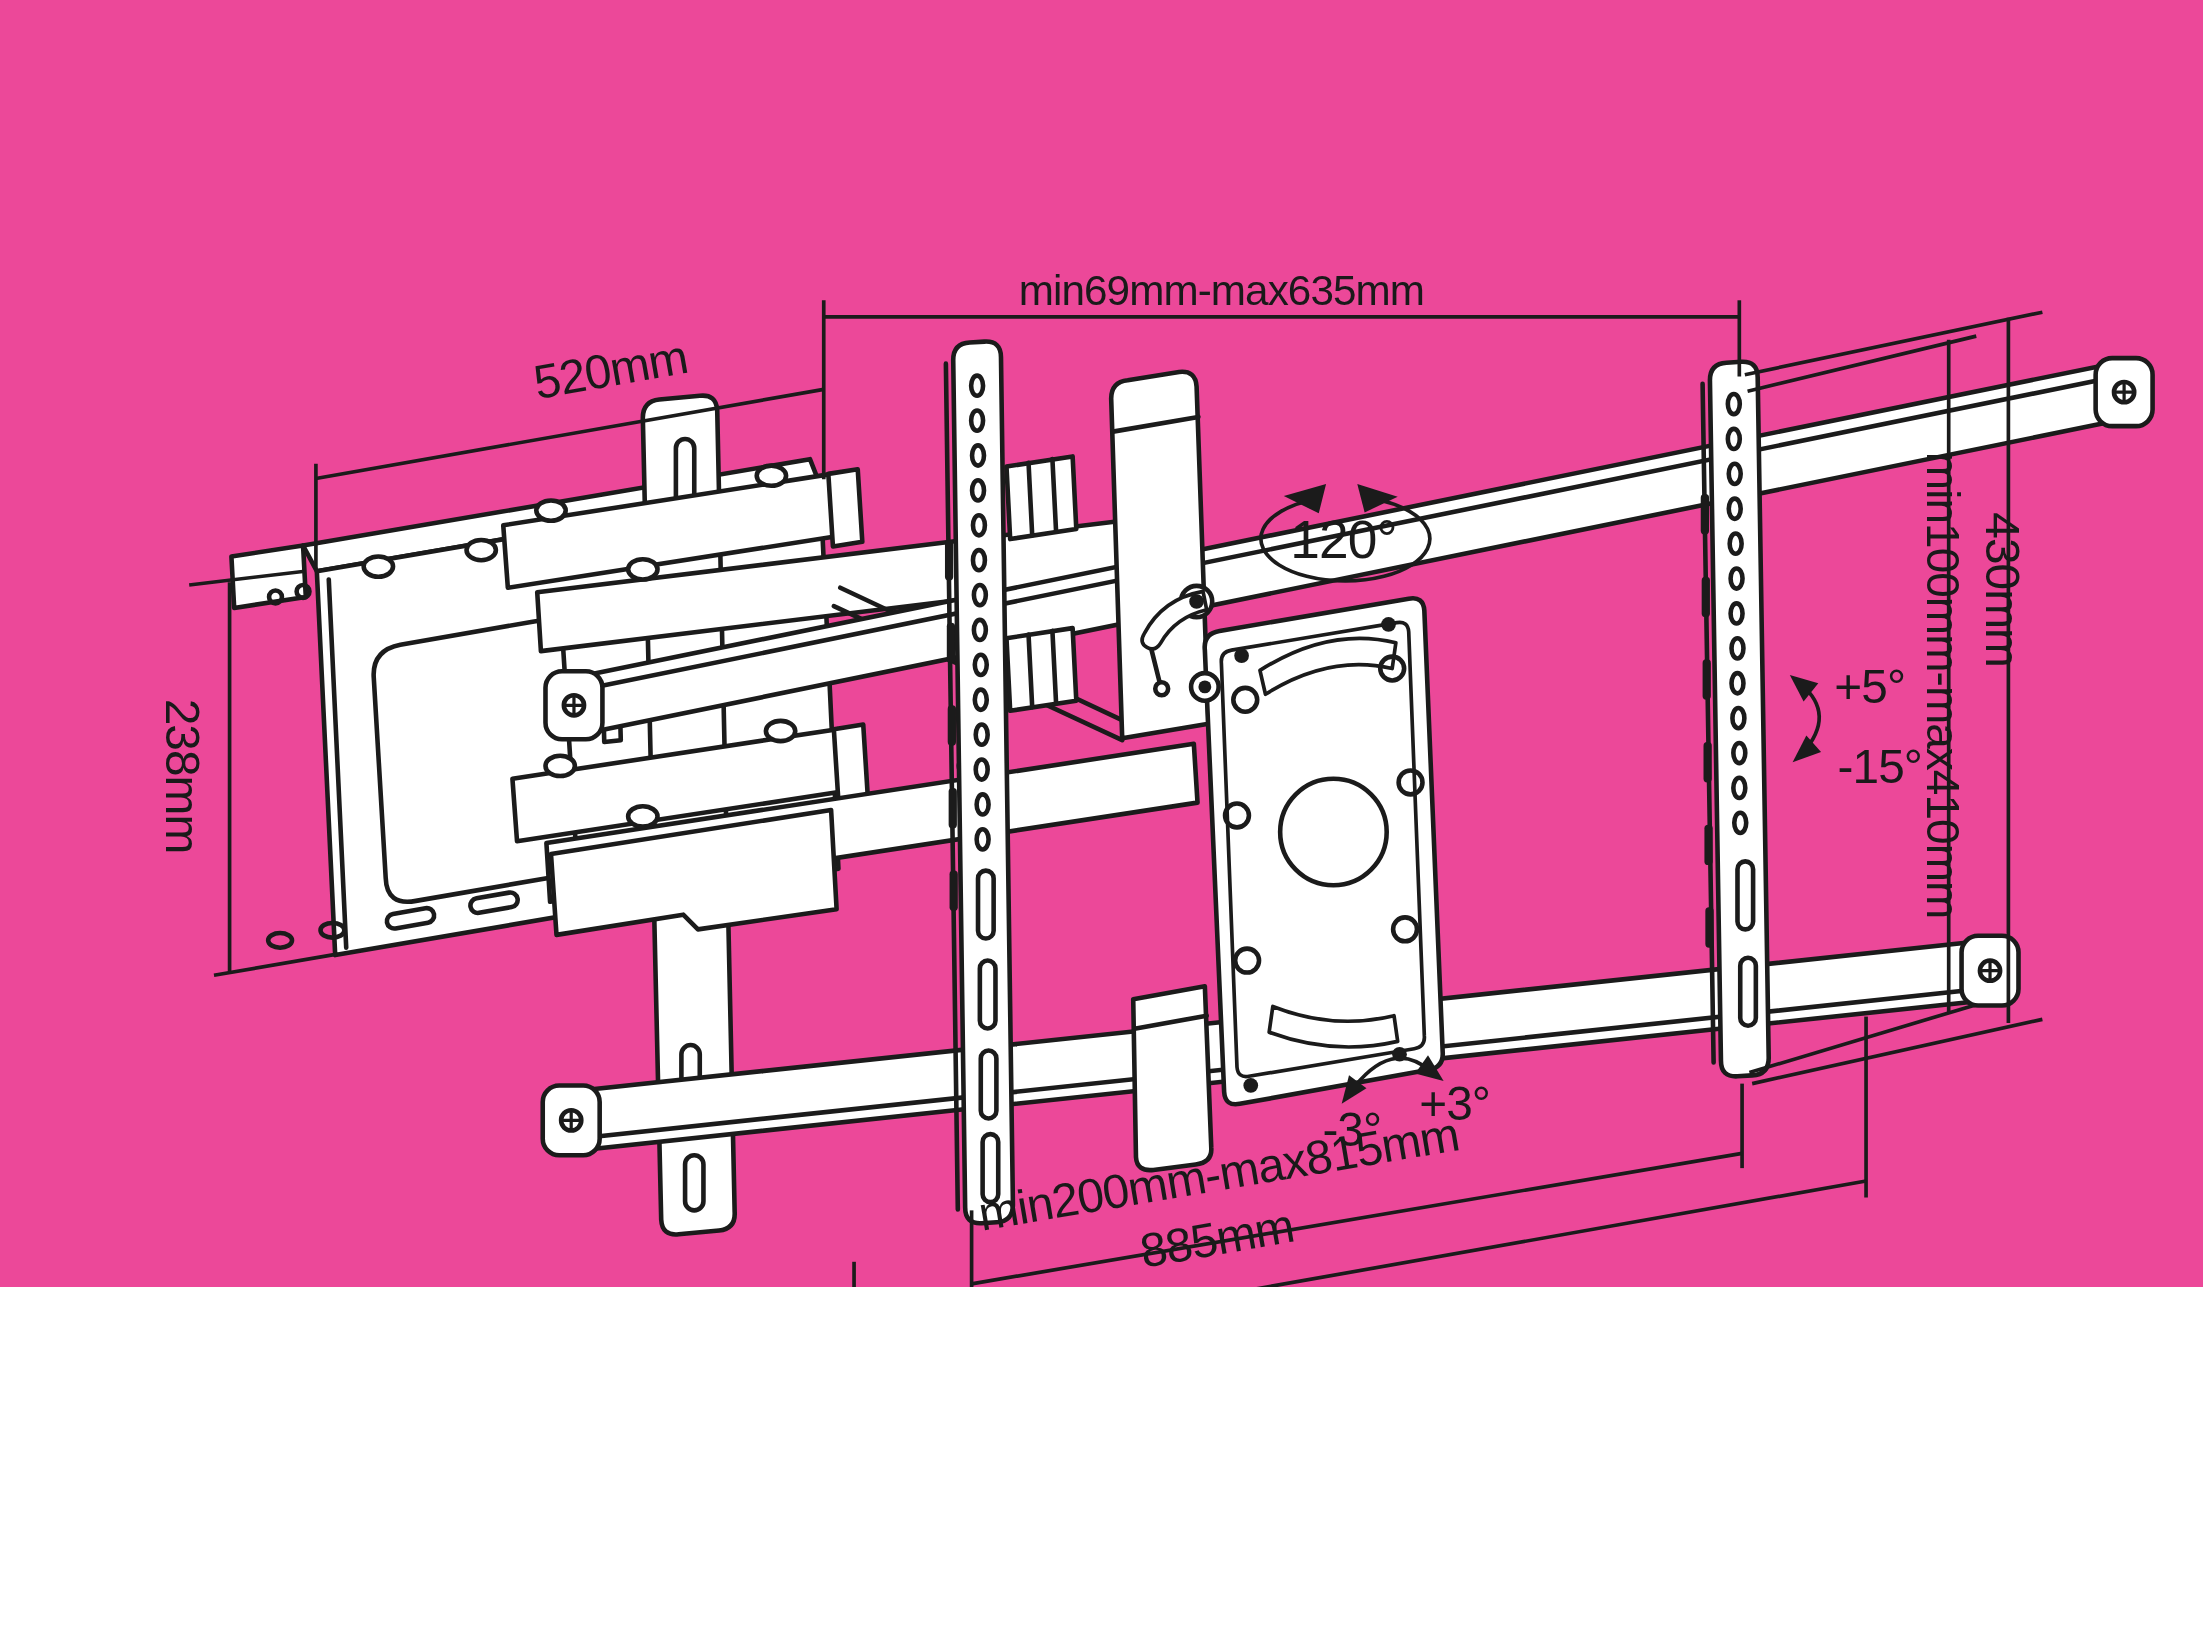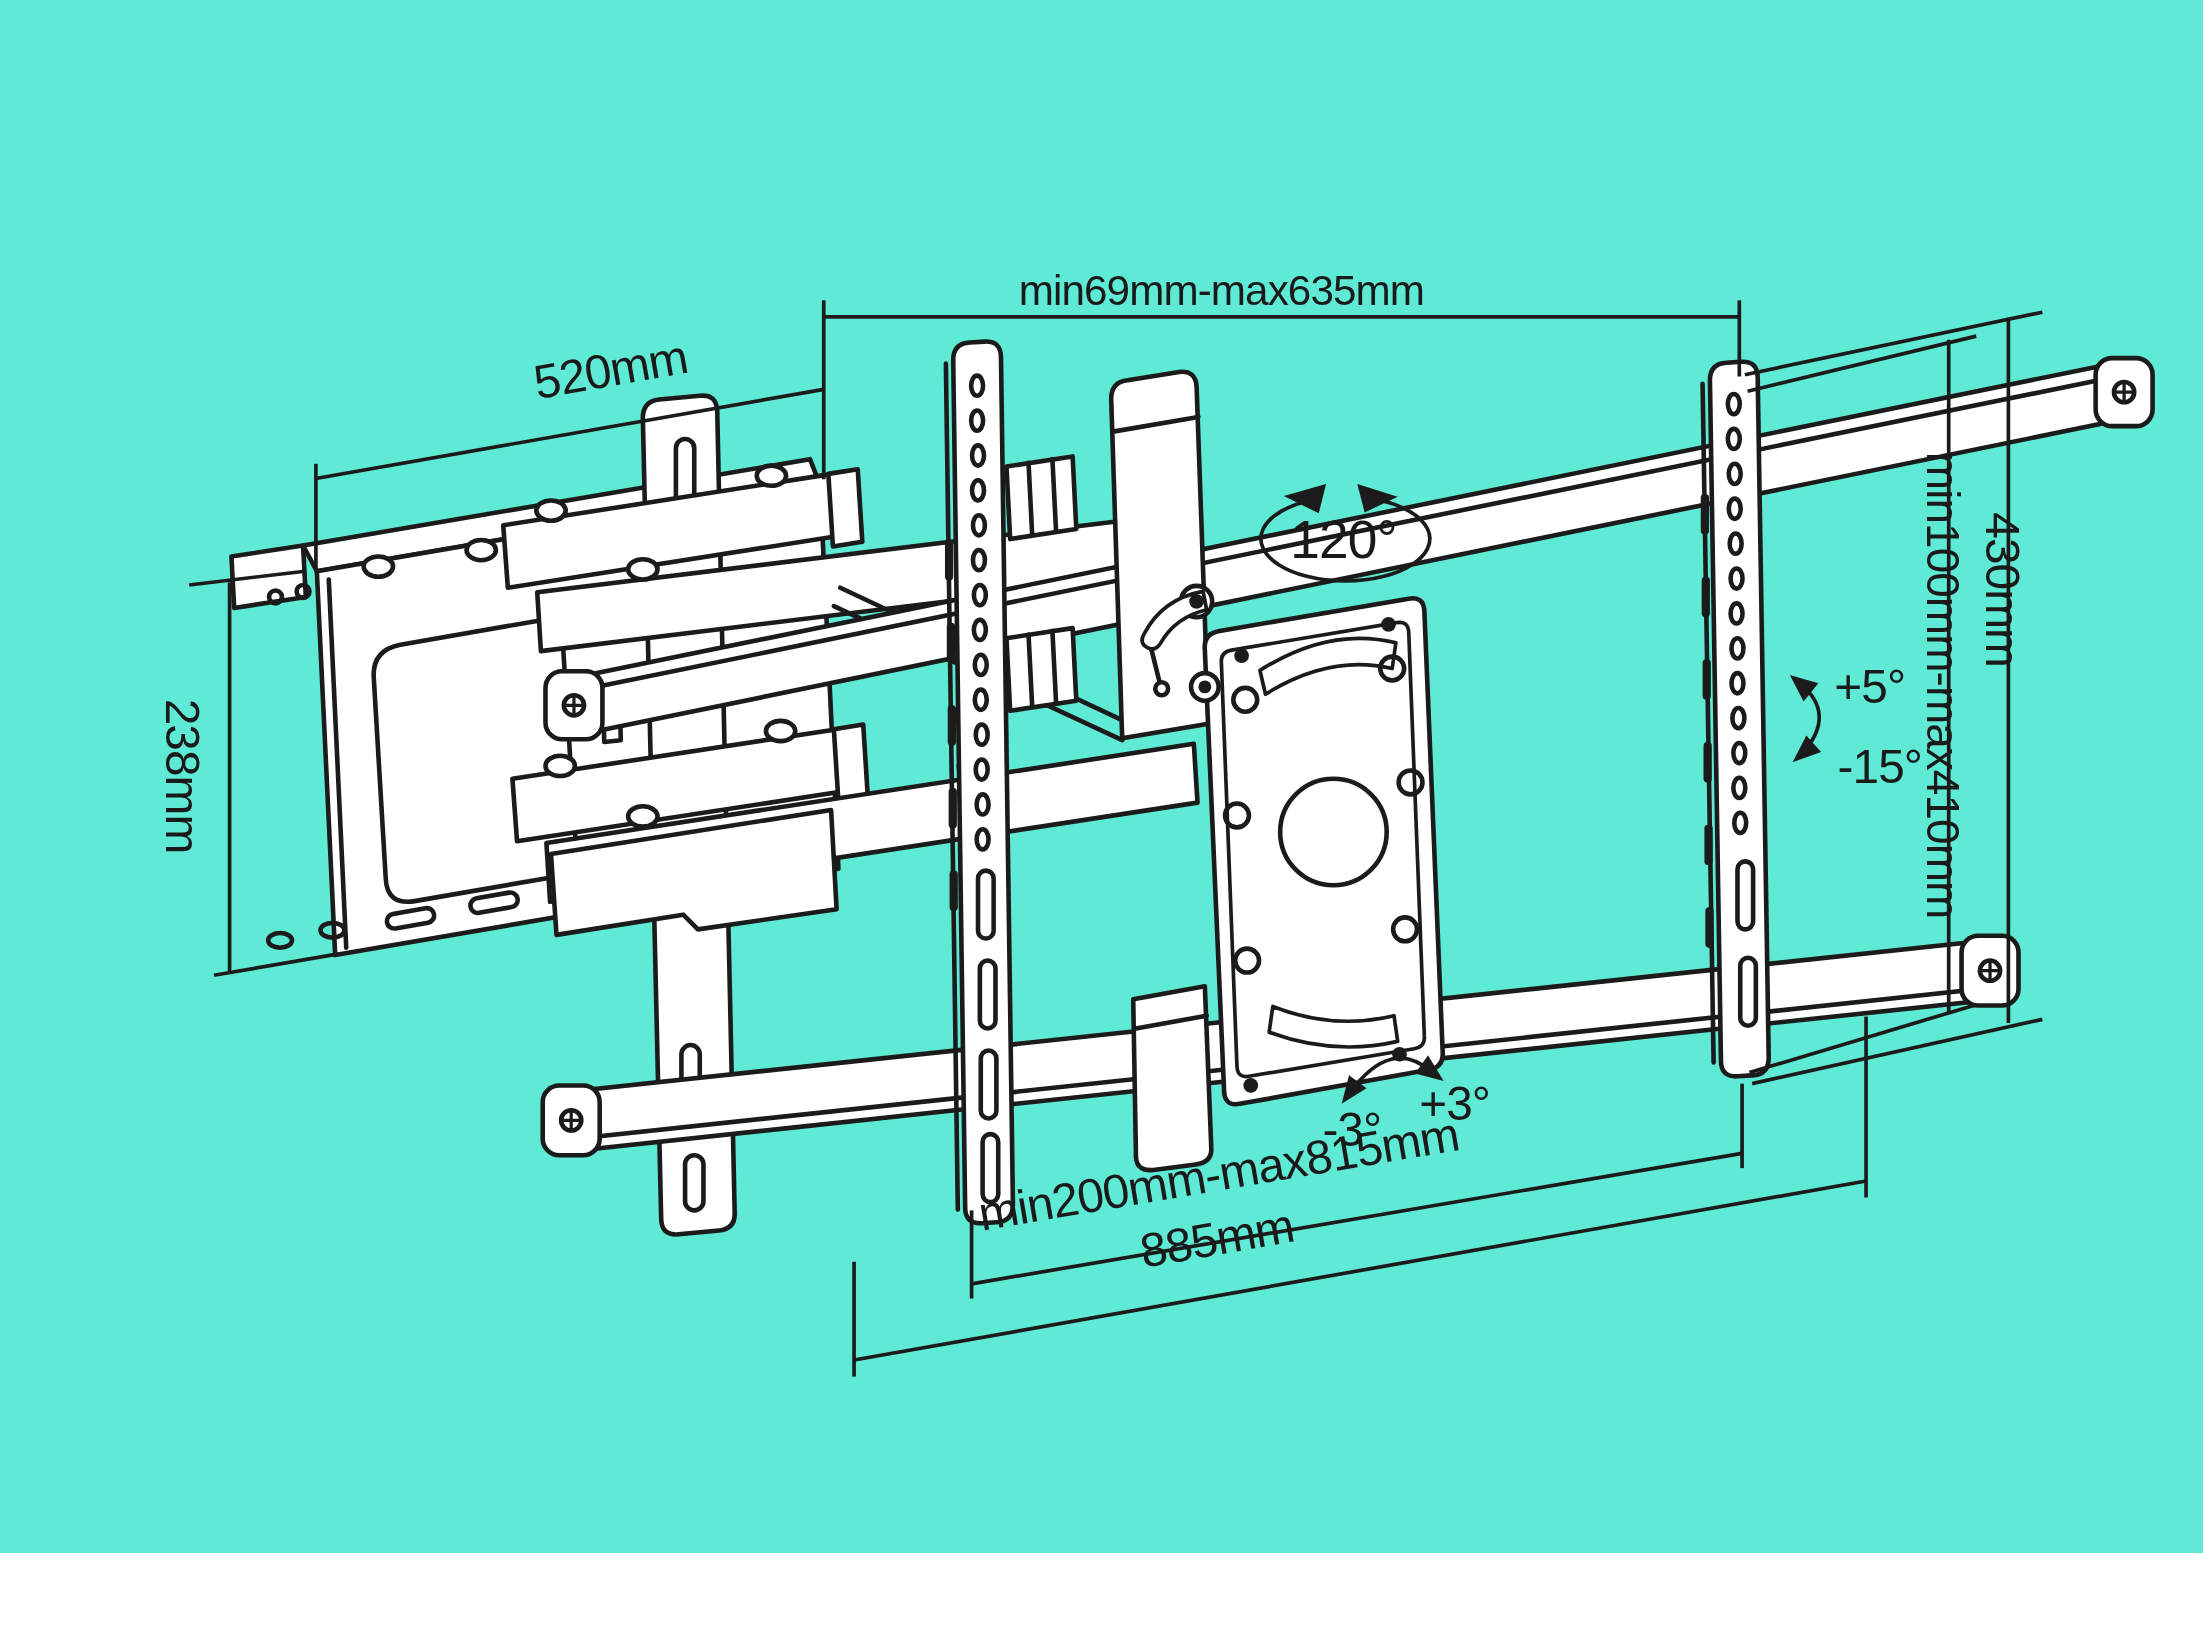--- a/index.html
+++ b/index.html
@@ -1,16 +1,16 @@
 <!DOCTYPE html>
 <html style="font-size:14.7px"><head>
 <meta charset="utf-8">
 <style>
   html,body{margin:0;padding:0;background:#ffffff;}
-  .stage{width:2204px;height:1553px;position:relative;background:#5eead4;overflow:hidden;}
+  .stage{width:2204px;height:1287px;position:relative;background:#ec4899;overflow:hidden;}
   svg{display:block;}
   .ln{stroke:#1b1b1b;stroke-width:5;fill:none;stroke-linecap:round;stroke-linejoin:round;}
   .lnthin{stroke:#1b1b1b;stroke-width:3.5;fill:none;stroke-linecap:round;stroke-linejoin:round;}
   .wh{stroke:#1b1b1b;stroke-width:5;fill:#ffffff;stroke-linejoin:round;}
   .whthin{stroke:#1b1b1b;stroke-width:4;fill:#ffffff;stroke-linejoin:round;}
   .blk{fill:#1b1b1b;stroke:none;}
   .dim{stroke:#1b1b1b;stroke-width:4;fill:none;stroke-linecap:butt;}
   .dimtxt{font-family:"Liberation Sans","DejaVu Sans",sans-serif;font-size:52px;fill:#1a1a1a;letter-spacing:-1px;}
   .dimtxt.small{font-size:46px;}
   .dimtxt.big{font-size:58px;}

